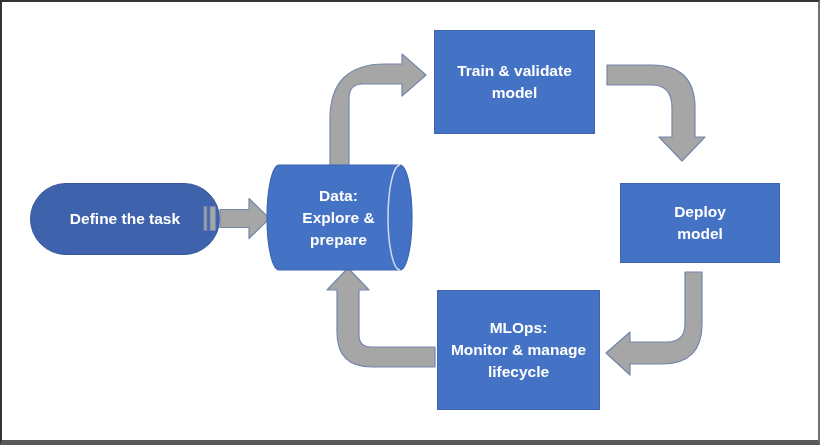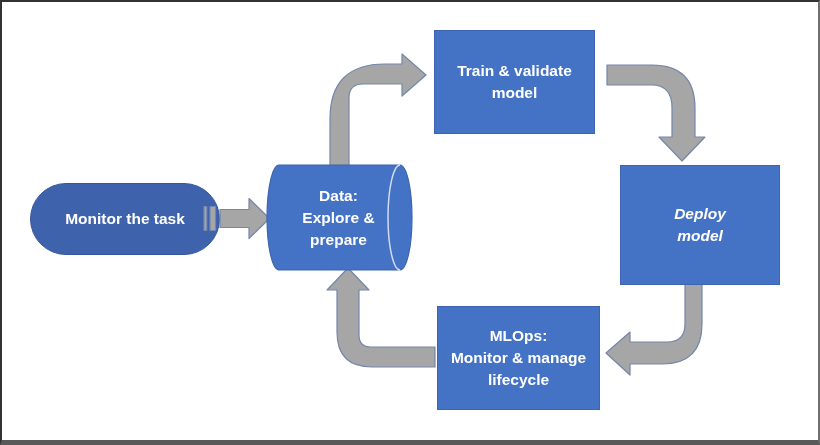--- a/index.html
+++ b/index.html
@@ -39,22 +39,22 @@
     border: 1px solid var(--shape_border);
   }
   .pill {
     left: 28px; top: 181px; width: 190px; height: 72px;
     background: var(--pill_blue);
     border: 1px solid var(--pill_border);
     border-radius: 36px;
     z-index: 0;
   }
   .box-train  { left: 432px; top: 28px;  width: 161px; height: 104px; }
-  .box-deploy { left: 618px; top: 163px; width: 160px; height: 120px; font-style: italic; }
-  .box-mlops  { left: 435px; top: 304px; width: 163px; height: 104px; }
+  .box-deploy { left: 618px; top: 181px; width: 160px; height: 80px; }
+  .box-mlops  { left: 435px; top: 288px; width: 163px; height: 120px; }
   .cyl-label {
     position: absolute;
     left: 265px; top: 163px; width: 143px; height: 105px;
     z-index: 4;
     background: transparent;
     border: none;
     align-items: center;
   }
   svg.layer {
     position: absolute;
@@ -101,21 +101,21 @@
 
     <path class="arrow" d="M433,345 H369 Q357,345 357,333 V288 H367 L346,266 L325,288 H335 V330 Q335,365 370,365 H433 Z"></path>
   </svg>
 
   <svg id="cylinder-layer" class="layer" viewBox="0 0 820 445">
     <path class="cyl-body" d="M277,163 A12,52.5 0 0 0 277,268 L398,268 A12,52.5 0 0 0 398,163 Z"></path>
     <path class="cyl-seam" d="M398,163 A12,52.5 0 0 0 398,268"></path>
   </svg>
 
   <div class="node pill">
-    <span>Monitor the task</span>
+    <span>Define the task</span>
   </div>
 
   <div class="node cyl-label">
     <span>Data:
 Explore &amp;
 prepare</span>
   </div>
 
   <div class="node rect box-train">
     <span>Train &amp; validate

